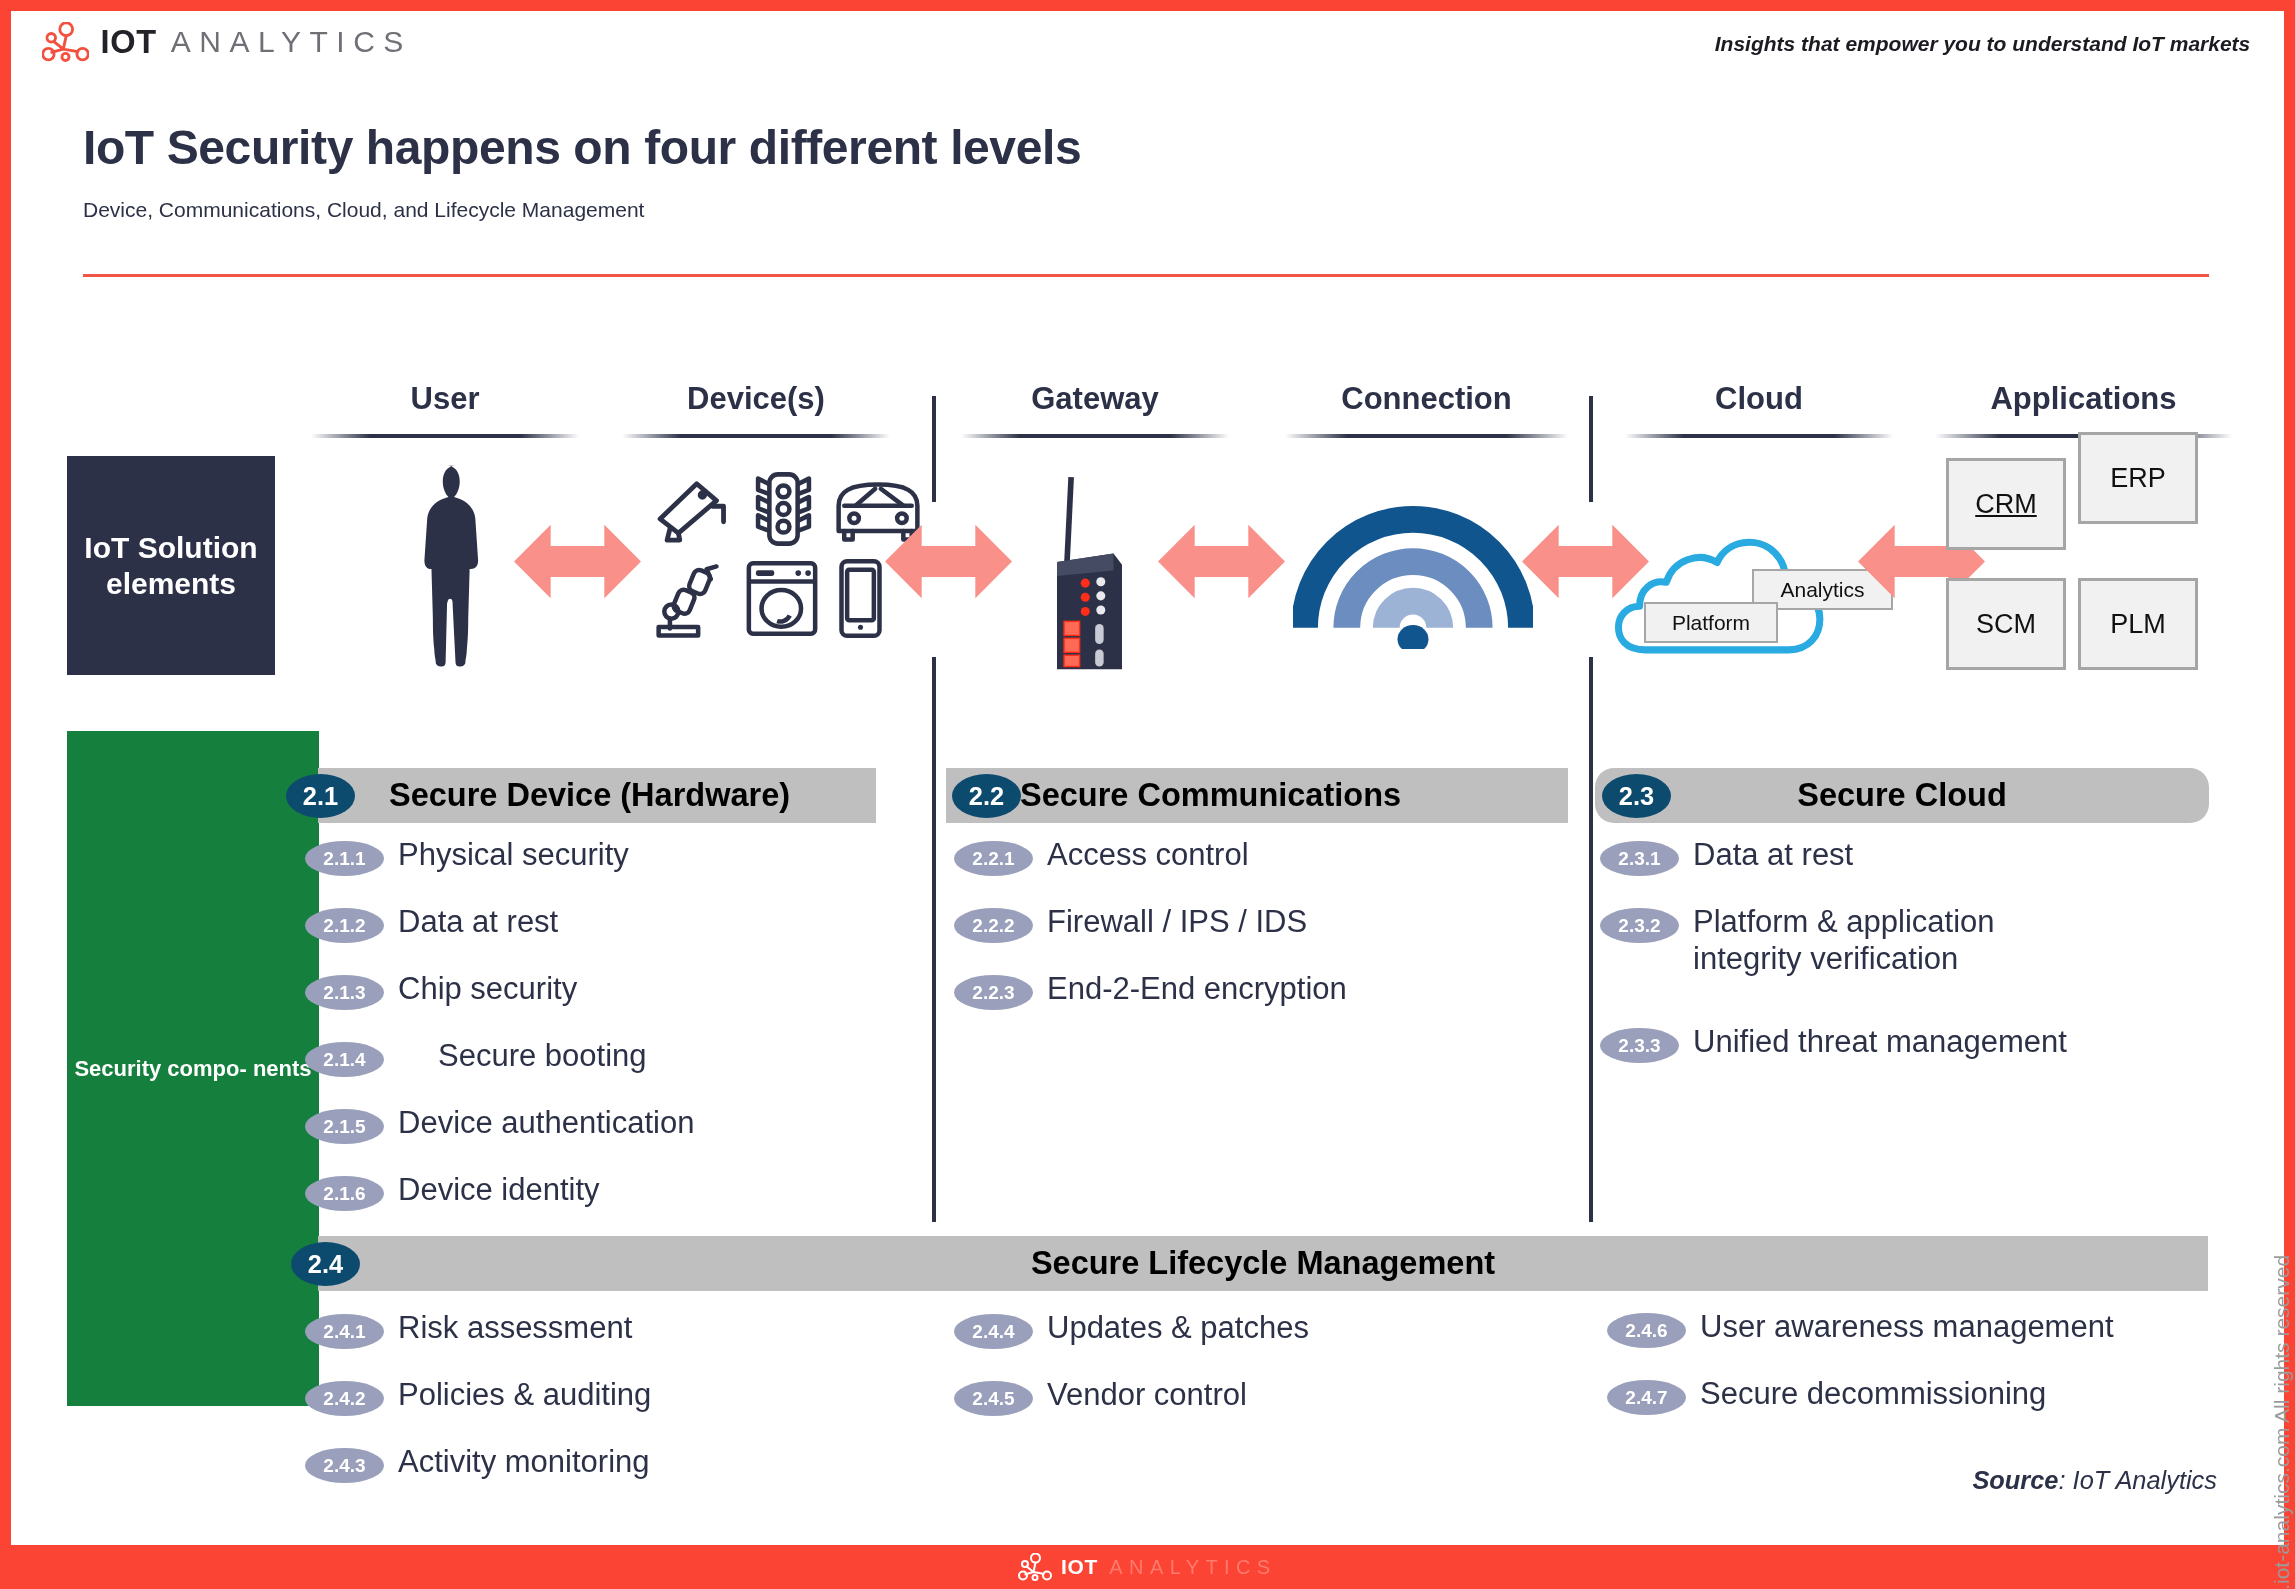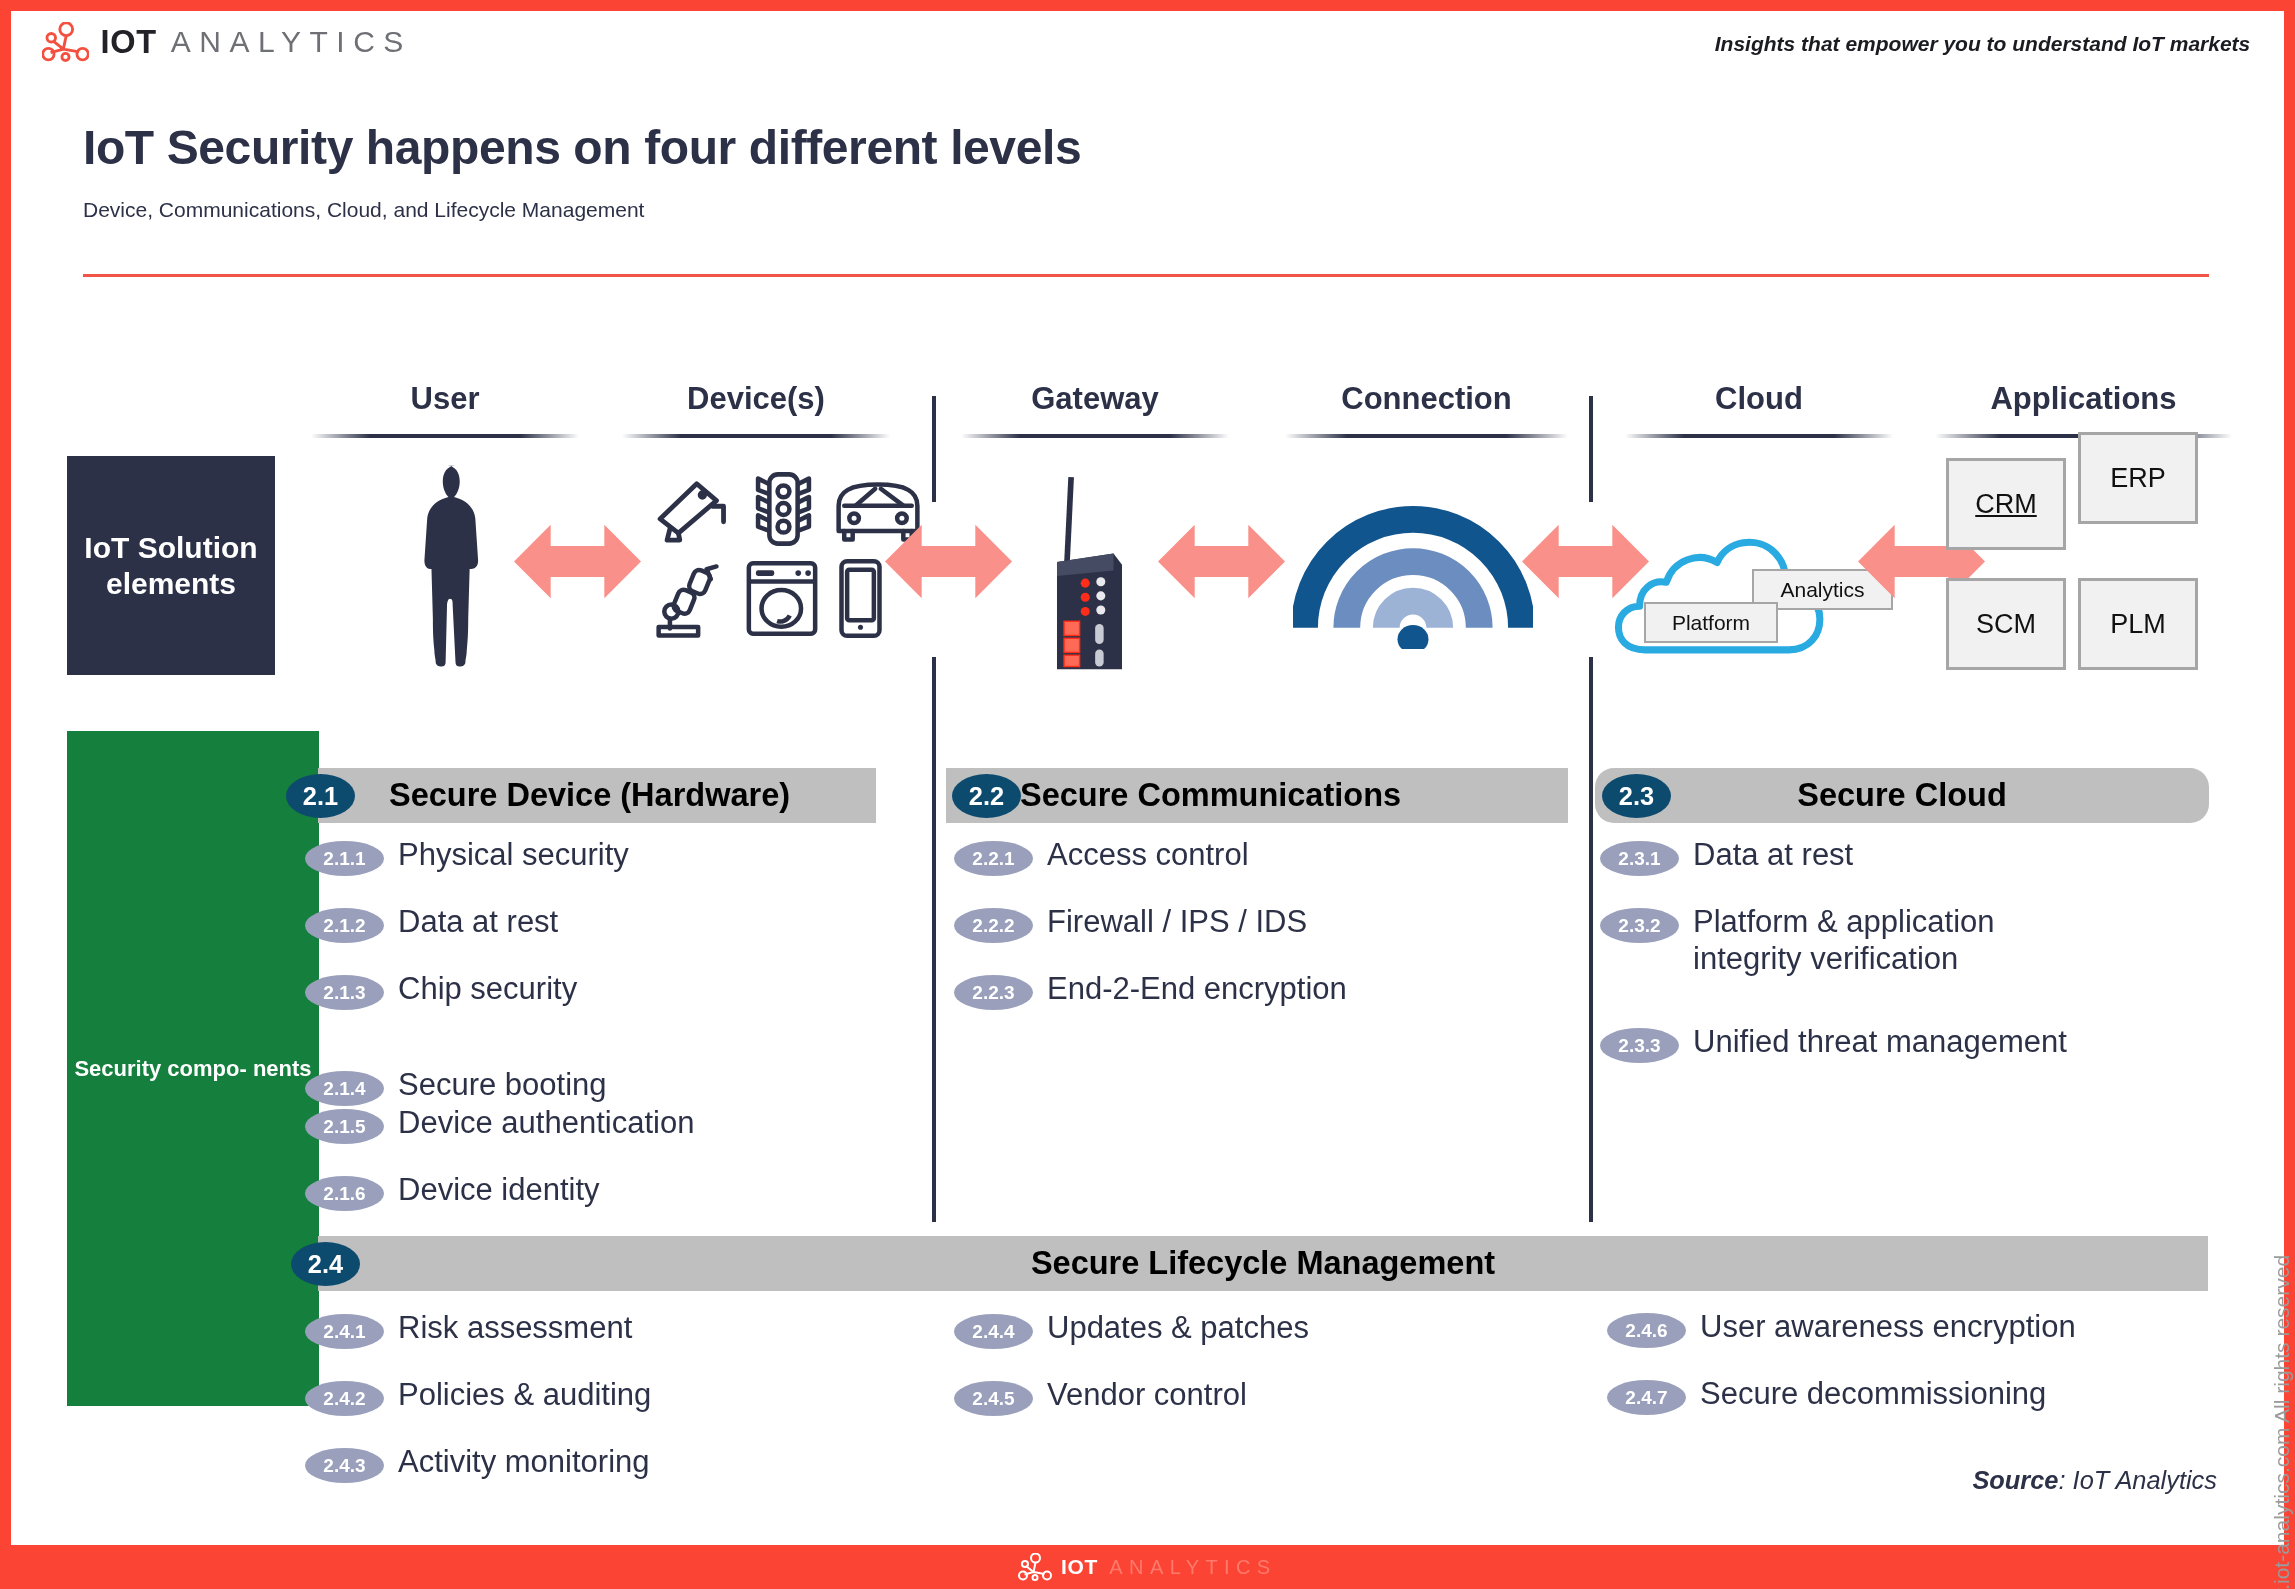--- a/index.html
+++ b/index.html
@@ -389,21 +389,21 @@
         <span>2.1.2</span>
       </span>
     <span class="item-label">Data at rest</span>
   </div>
   <div class="item" style="left:305px; top:971px;">
     <span class="pill">
         <span>2.1.3</span>
       </span>
     <span class="item-label">Chip security</span>
   </div>
-  <div class="item" style="left:305px; top:1067px;">
+  <div class="item" style="left:305px; top:1038px;gap:40px;">
     <span class="pill">
         <span>2.1.4</span>
       </span>
     <span class="item-label">Secure booting</span>
   </div>
   <div class="item" style="left:305px; top:1105px;">
     <span class="pill">
         <span>2.1.5</span>
       </span>
     <span class="item-label">Device authentication</span>
@@ -504,21 +504,21 @@
     <span class="pill">
         <span>2.4.5</span>
       </span>
     <span class="item-label">Vendor control</span>
   </div>
 
   <div class="item" style="left:1607px; top:1309px;">
     <span class="pill">
         <span>2.4.6</span>
       </span>
-    <span class="item-label">User awareness encryption</span>
+    <span class="item-label">User awareness management</span>
   </div>
   <div class="item" style="left:1607px; top:1376px;">
     <span class="pill">
         <span>2.4.7</span>
       </span>
     <span class="item-label">Secure decommissioning</span>
   </div>
 
   <div class="source">
     <b>Source</b><span>: IoT Analytics</span>

